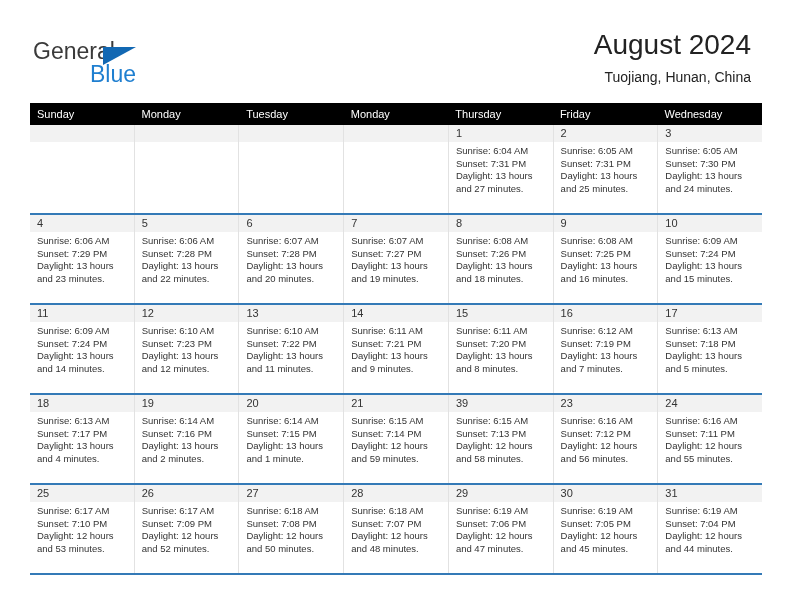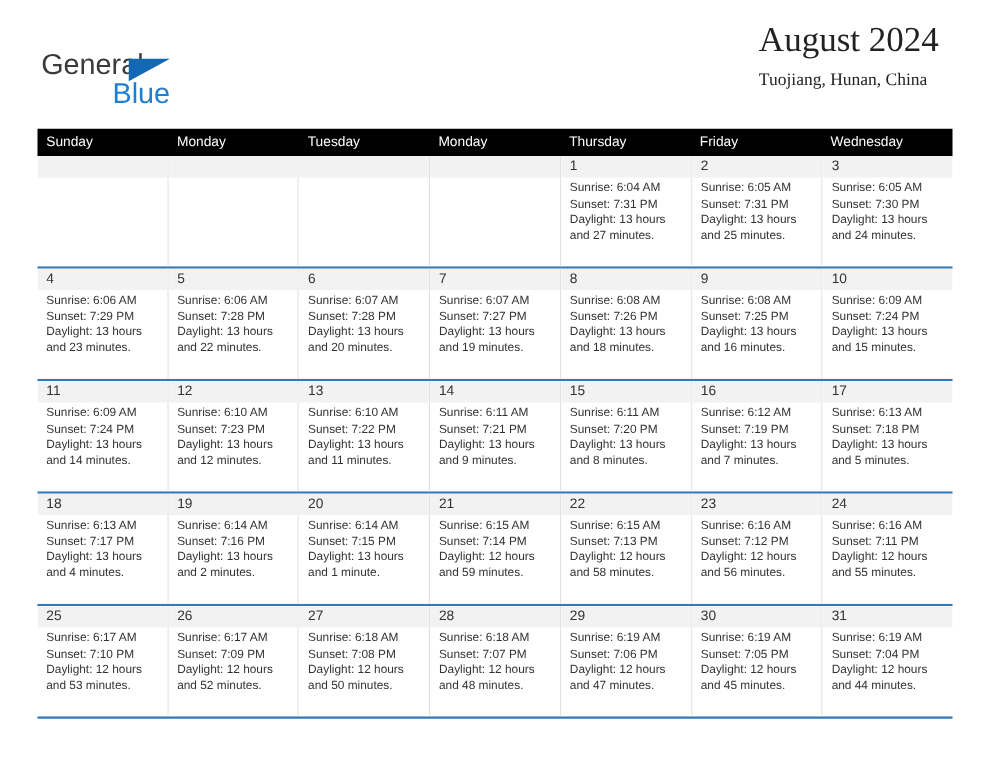--- a/index.html
+++ b/index.html
@@ -58,23 +58,22 @@
     position: absolute;
     left: 57px;
     top: 23px;
     font-size: 23px;
     color: #1f7fd0;
     font-family: "Liberation Sans", sans-serif;
   }
   .title-block {
     position: absolute;
     right: 33px;
-    top: 16px;
-    text-align: left;
-    font-family: Liberation Serif, serif;
+    top: 28px;
+    text-align: right;
   }
   .cal-title {
     font-size: 28px;
     color: #222222;
     line-height: 34px;
     white-space: nowrap;
   }
   .cal-subtitle {
     font-size: 14px;
     color: #222222;
@@ -374,21 +373,21 @@
           <div class="day">
             <span class="daynum">21</span>
             <div class="info">
               <div>Sunrise: 6:15 AM</div>
               <div>Sunset: 7:14 PM</div>
               <div>Daylight: 12 hours</div>
               <div>and 59 minutes.</div>
             </div>
           </div>
           <div class="day">
-            <span class="daynum">22</span>
+            <span class="daynum">39</span>
             <div class="info">
               <div>Sunrise: 6:15 AM</div>
               <div>Sunset: 7:13 PM</div>
               <div>Daylight: 12 hours</div>
               <div>and 58 minutes.</div>
             </div>
           </div>
           <div class="day">
             <span class="daynum">23</span>
             <div class="info">

